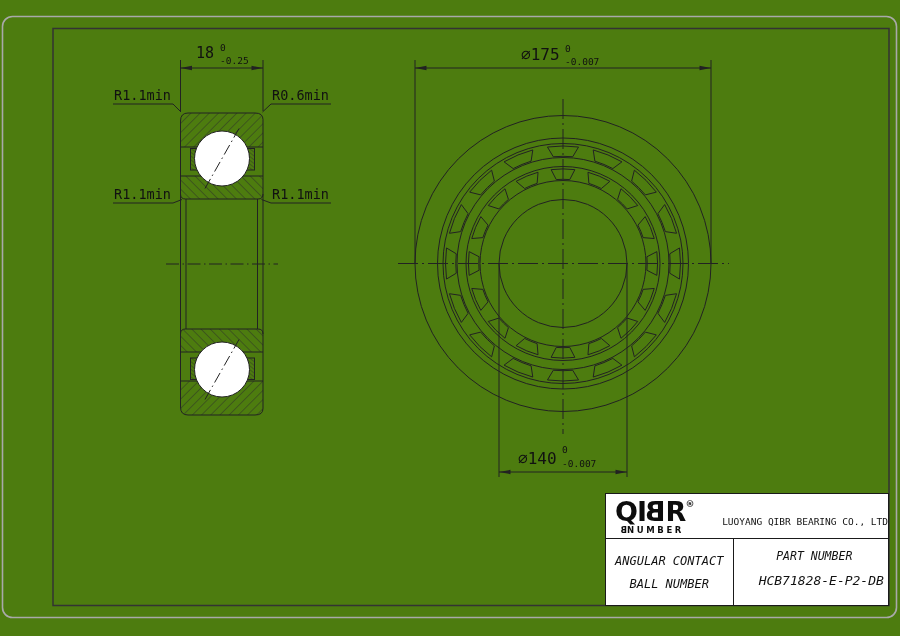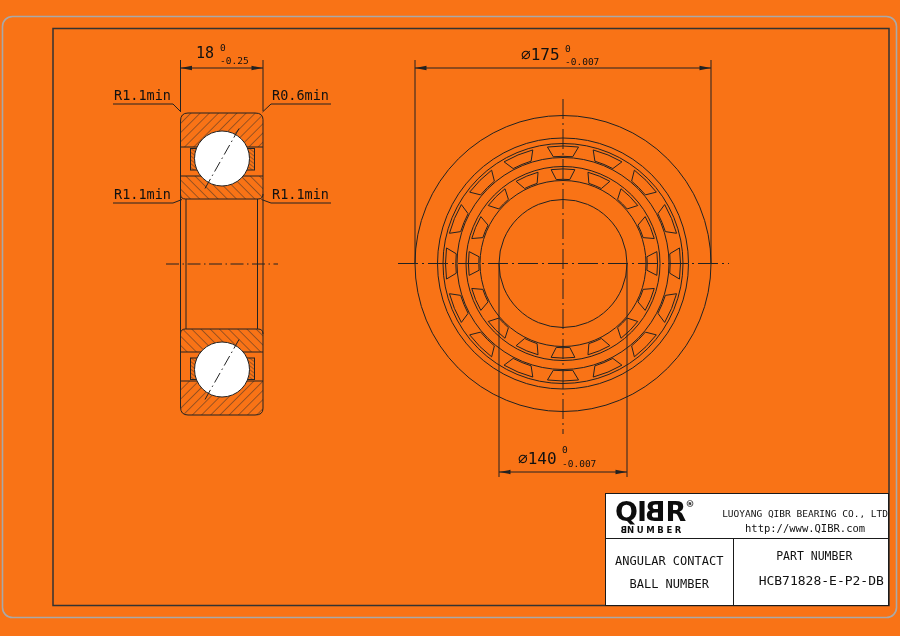--- a/index.html
+++ b/index.html
@@ -1,16 +1,16 @@
 <!DOCTYPE html>
 <html><head>
 <meta charset="utf-8">
 <style>
   html,body{margin:0;padding:0;background:#fff;}
-  #stage{position:relative;width:900px;height:636px;background:#f97316;overflow:hidden;
+  #stage{position:relative;width:900px;height:636px;background:#4d7c0f;overflow:hidden;
          font-family:"DejaVu Sans Mono","Liberation Mono",monospace;color:#111;}
   #draw-svg{position:absolute;left:0;top:0;}
   svg text{fill:#111;}
   .dimtxt{font-size:16px;}
   .toltxt{font-size:9.5px;}
   .rlabel{font-size:13.5px;}
   .d18{font-size:15px;}
 
   
   #title-block{position:absolute;left:605px;top:493px;width:284px;height:113px;
@@ -20,21 +20,21 @@
   .tb-logo-main{font-family:"DejaVu Sans","Liberation Sans",sans-serif;
                 font-weight:bold;font-size:27px;letter-spacing:-1px;color:#0d0d0d;white-space:nowrap;}
   .tb-logo-main .flip{display:inline-block;transform:scaleX(-1);}
   .tb-reg{font-size:9px;vertical-align:14px;letter-spacing:0;}
   .tb-logo-sub{font-family:"DejaVu Sans","Liberation Sans",sans-serif;font-weight:bold;
                font-size:8.5px;letter-spacing:2.6px;margin:1px 0 0 3px;color:#0d0d0d;}
   .tb-logo-sub .flip{display:inline-block;transform:scaleX(-1);}
   .tb-co{flex:1;text-align:center;line-height:1.5;}
   .tb-co-name{font-size:9.5px;white-space:nowrap;margin-top:12px;}
   .tb-co-web{font-size:10.5px;}
-  .tb-row2{display:flex;height:66px;}
+  .tb-row2{display:flex;height:66px;font-style:italic;}
   .tb-product{width:126.5px;text-align:center;font-size:12px;line-height:1.9;padding-top:11px;}
   .tb-part{flex:1;border-left:1.4px solid #1a1a1a;padding:10px 0 16px 7px;font-size:11.5px;text-align:center;}
   .tb-part-number{font-size:13px;margin:10px 0 16px 14px;white-space:nowrap;}
 </style>
 </head>
 <body>
 
 <div id="stage">
 
 <svg id="draw-svg" width="900" height="636" viewBox="0 0 900 636">
@@ -194,21 +194,20 @@
 </svg>
 
 <div id="title-block">
   <div class="tb-row1">
     <div class="tb-logo">
       <div class="tb-logo-main"><span>Q</span><span>I</span><span class="flip">B</span><span>R</span><span class="tb-reg">®</span></div>
       <div class="tb-logo-sub"><span class="flip">B</span><span>NUMBER</span></div>
     </div>
     <div class="tb-co">
       <div class="tb-co-name">LUOYANG QIBR BEARING CO., LTD</div>
-      <div class="tb-co-web">http://www.QIBR.com</div>
     </div>
   </div>
   <div class="tb-row2">
     <div class="tb-product">
       <div>ANGULAR CONTACT</div>
       <div>BALL NUMBER</div>
     </div>
     <div class="tb-part">
       <div>PART NUMBER</div>
       <div class="tb-part-number">HCB71828-E-P2-DB</div>

